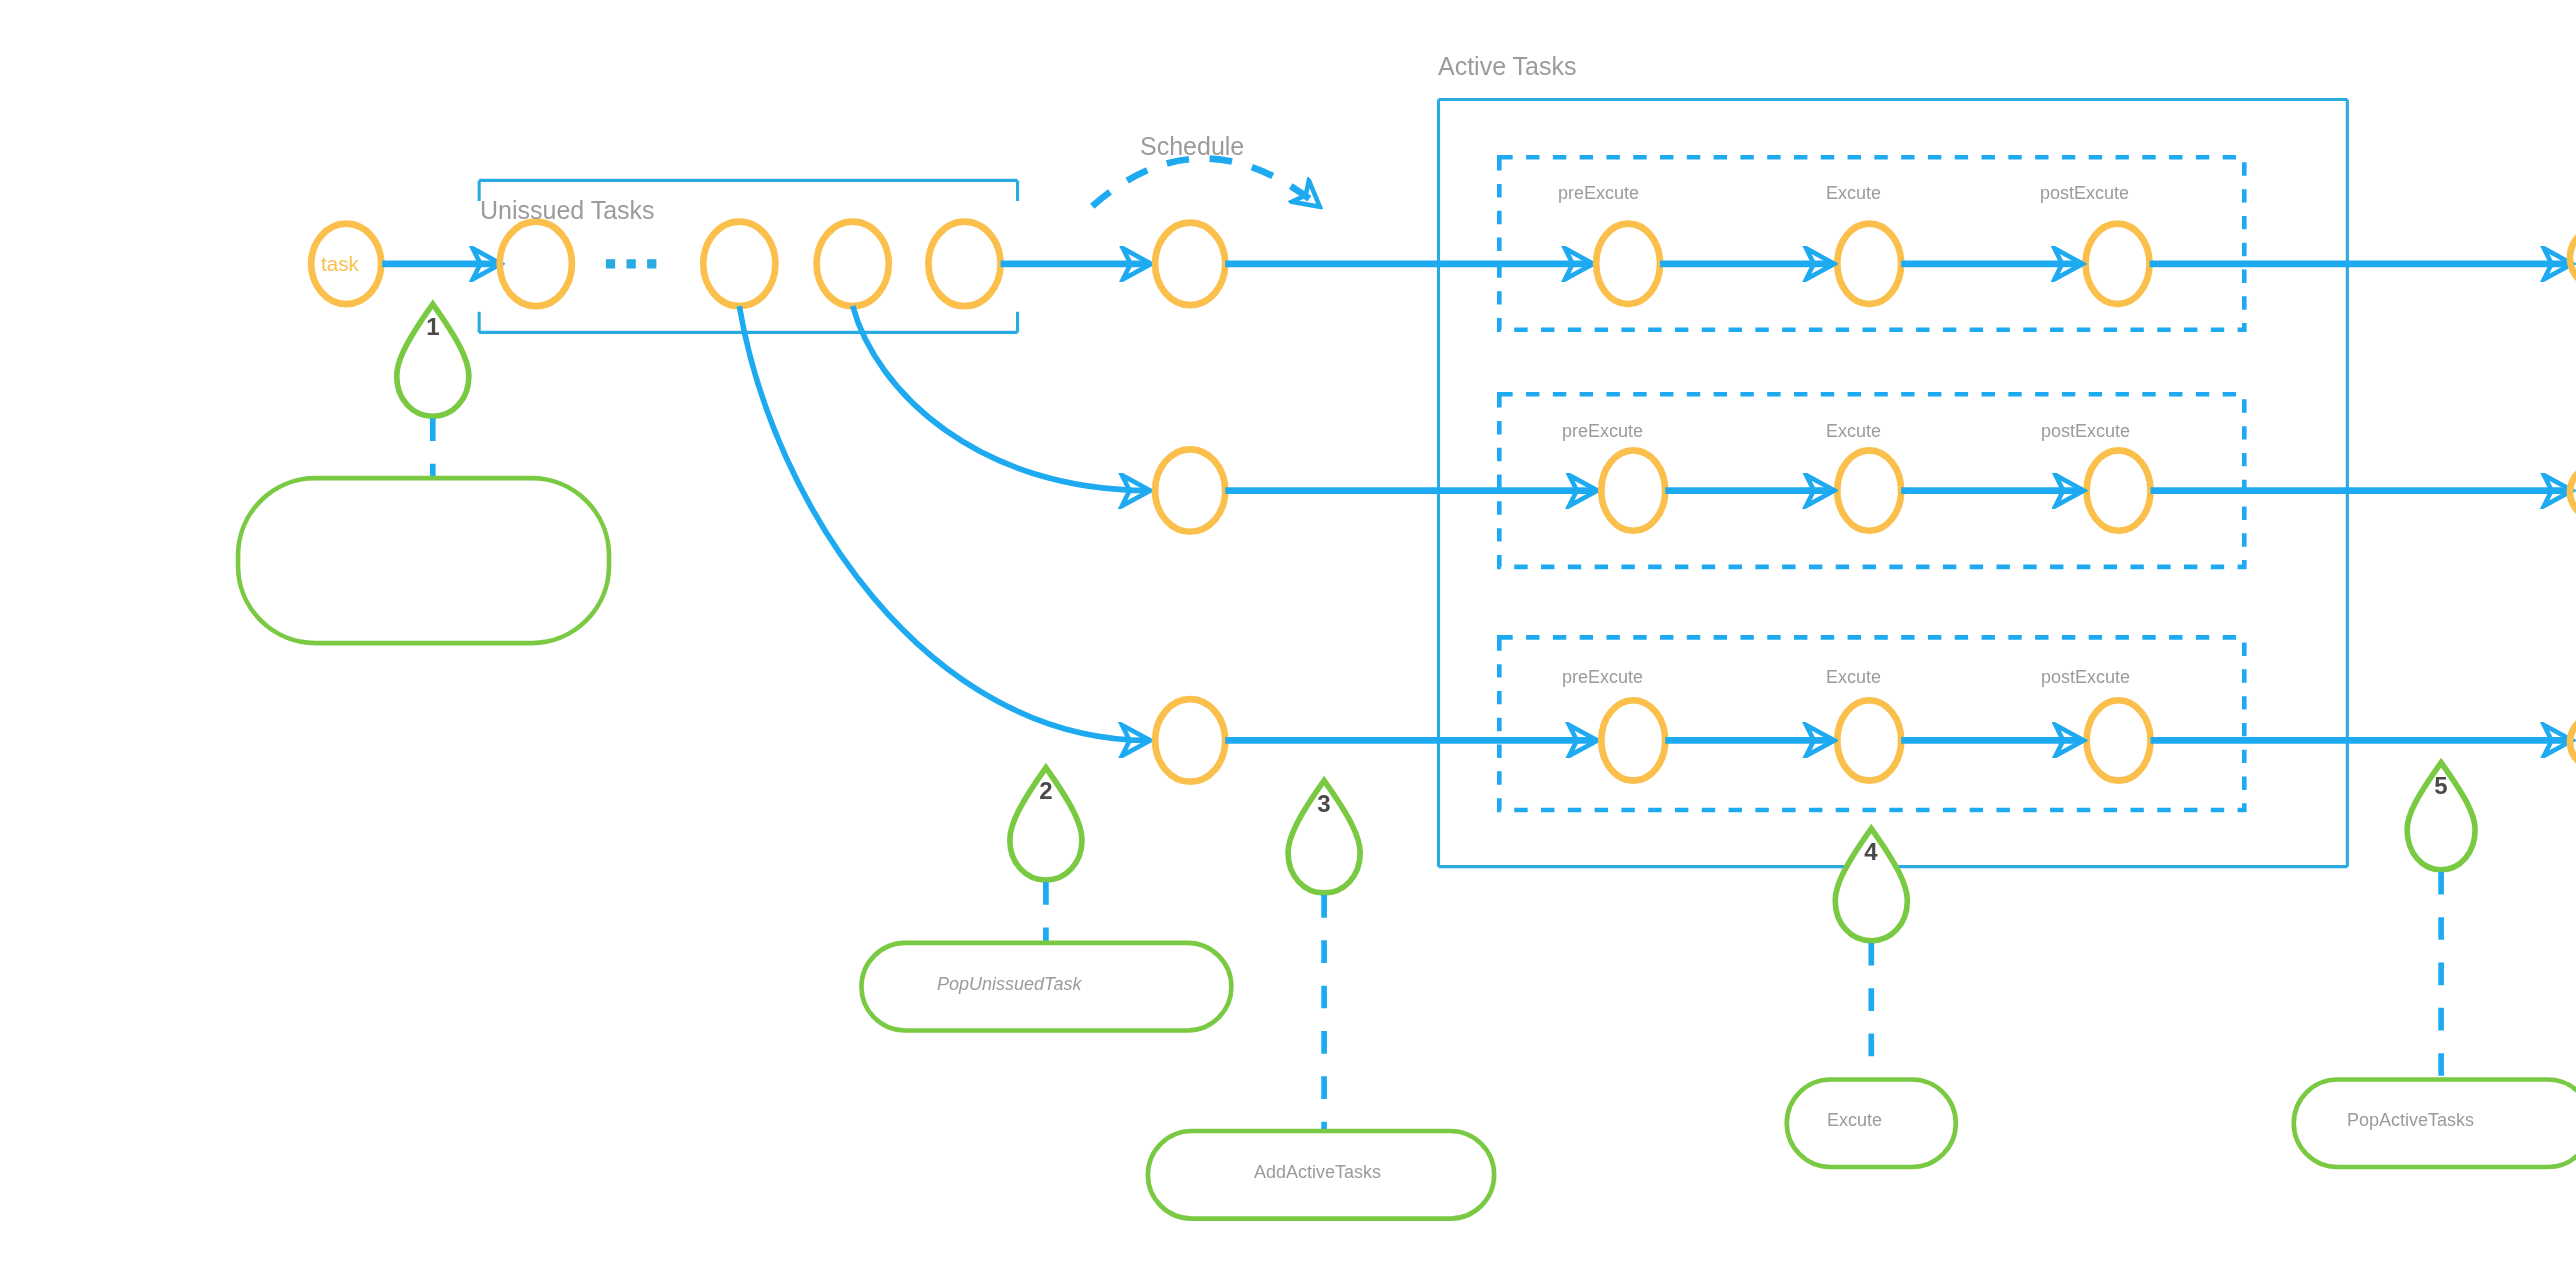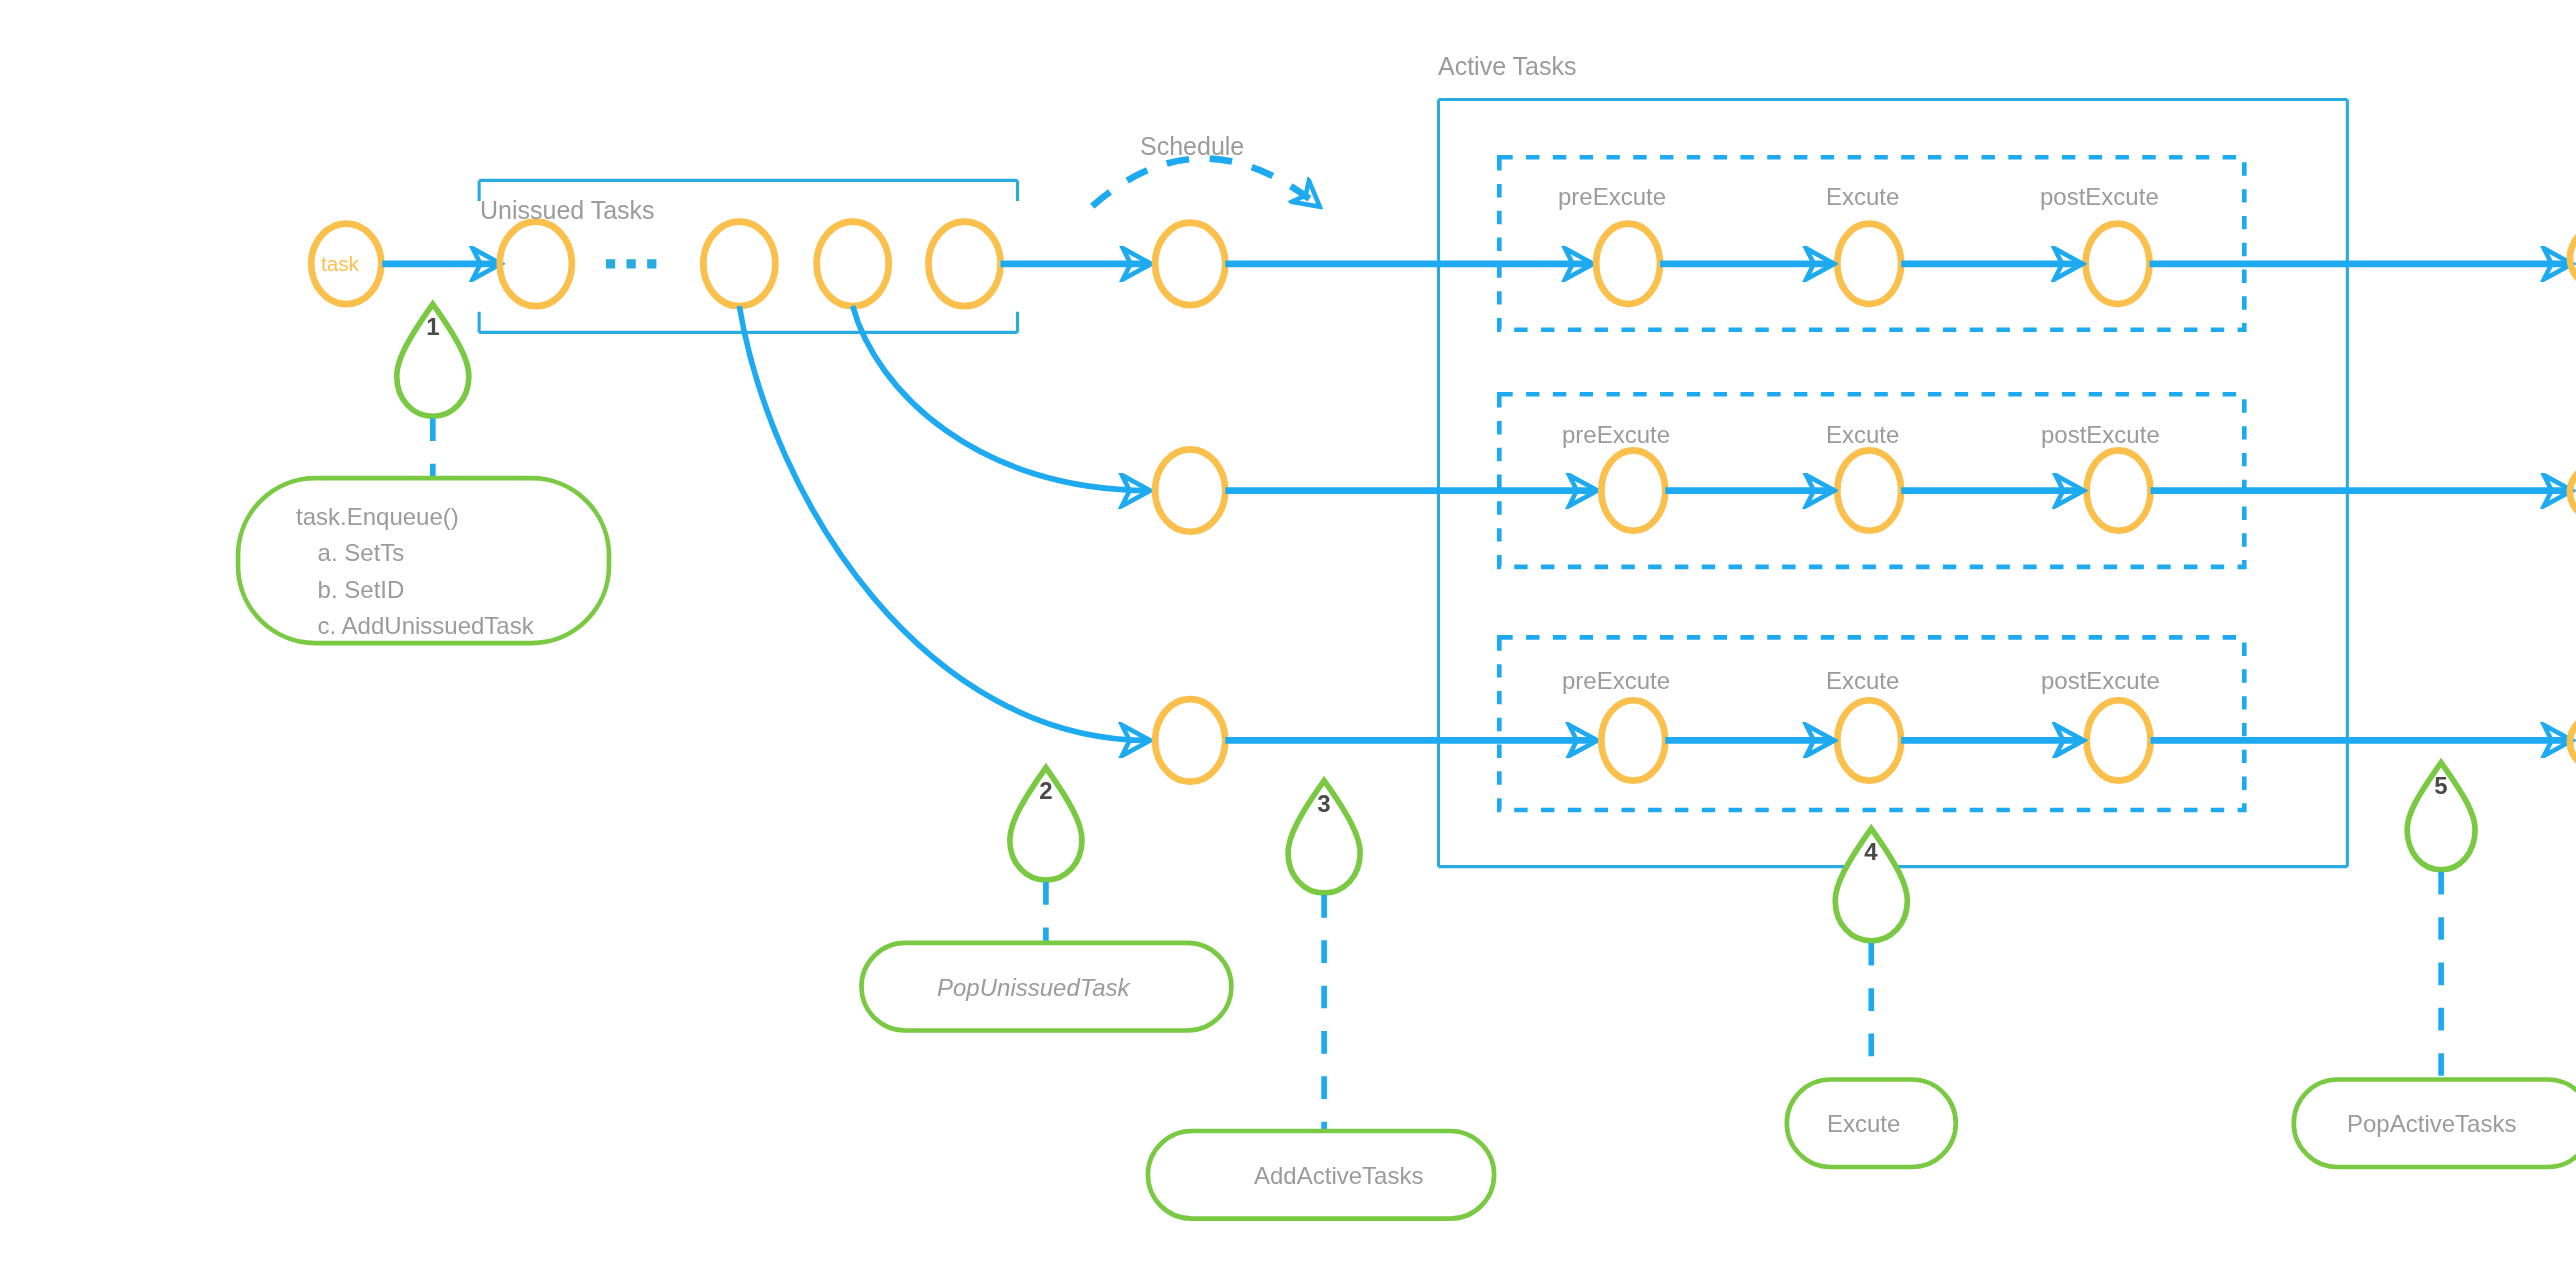--- a/index.html
+++ b/index.html
@@ -20,21 +20,21 @@
   svg.layer {
     position: absolute;
     top: 0;
     left: 0;
     width: 3114px;
     height: 1282px;
   }
   .lbl {
     position: absolute;
     color: #9b9b9b;
-    font-size: 24px;
+    font-size: 18px;
     white-space: nowrap;
     font-family: "Liberation Sans", sans-serif;
   }
   .lbl-group {
     font-size: 25px;
   }
   .node-text {
     position: absolute;
     color: #fbbf4c;
     font-size: 20.6px;
@@ -217,26 +217,20 @@
   <div class="lbl" style="left:1562px; top:667px;">preExcute</div>
   <div class="lbl" style="left:1826px; top:667px;">Excute</div>
   <div class="lbl" style="left:2041px; top:667px;">postExcute</div>
 
   <div class="marker-num" style="left:407px; top:313px; width:52px;">1</div>
   <div class="marker-num" style="left:1020px; top:777px; width:52px;">2</div>
   <div class="marker-num" style="left:1298px; top:790px; width:52px;">3</div>
   <div class="marker-num" style="left:1845px; top:838px; width:52px;">4</div>
   <div class="marker-num" style="left:2415px; top:772px; width:52px;">5</div>
 
-  <div class="callout-text" style="left:296px; top:499px;">
-    <span>task.Enqueue()</span>
-    <span class="sub">a. SetTs</span>
-    <span class="sub">b. SetID</span>
-    <span class="sub">c. AddUnissuedTask</span>
-  </div>
 
   <div class="lbl" style="left:937px; top:974px;font-style:italic;">PopUnissuedTask</div>
 
   <div class="lbl" style="left:1225px; top:1162px;margin-left:29px;">AddActiveTasks</div>
 
   <div class="lbl" style="left:1827px; top:1110px;">Excute</div>
 
   <div class="lbl" style="left:2347px; top:1110px;">PopActiveTasks</div>
 
 </div>

